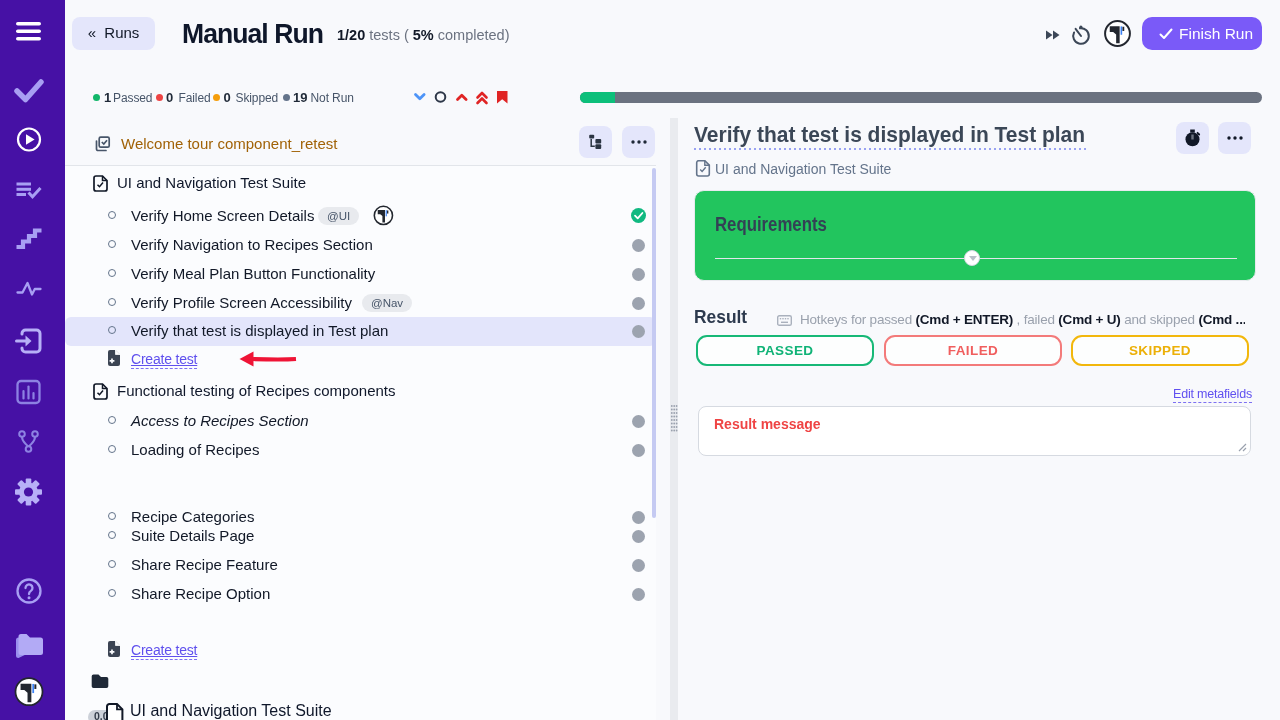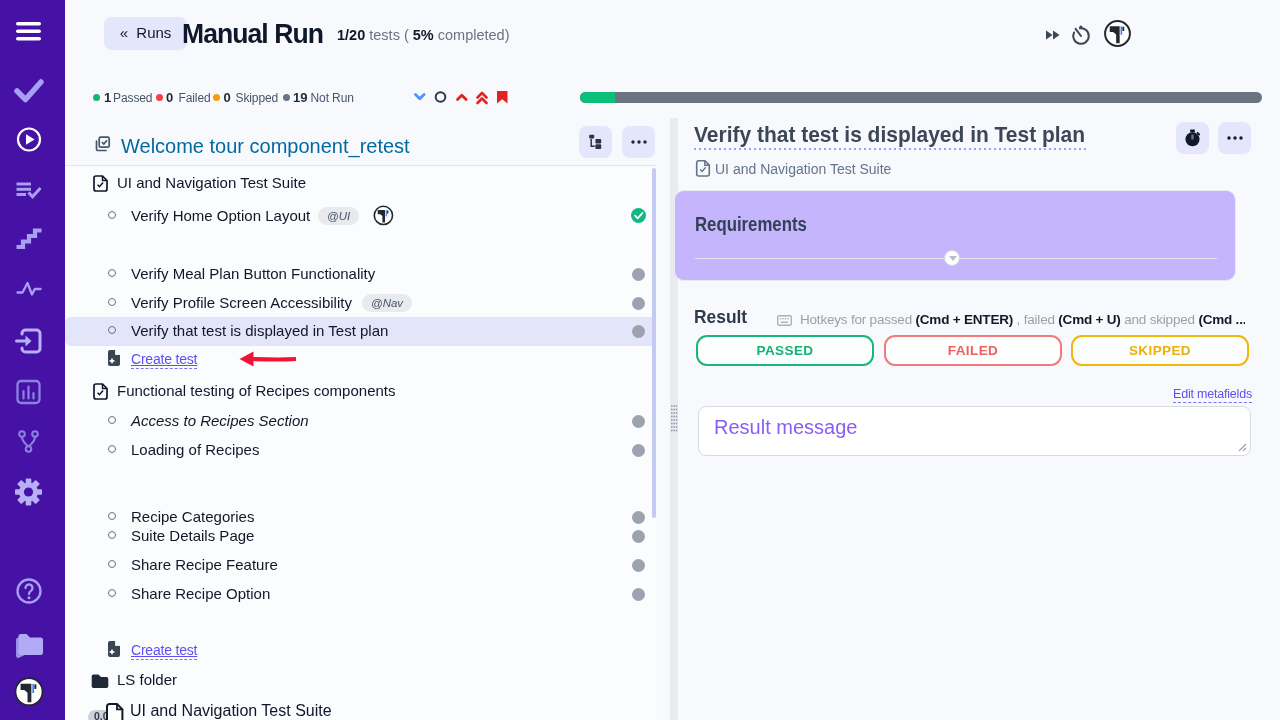--- a/index.html
+++ b/index.html
@@ -3,66 +3,66 @@
 <meta charset="utf-8">
 <style>
 * { margin:0; padding:0; box-sizing:border-box; }
 html,body { width:1280px; height:720px; overflow:hidden; font-family:"Liberation Sans", sans-serif; background:#f8f9fc; }
 .abs { position:absolute; }
 #app { position:relative; width:1280px; height:720px; }
 
 #sidebar { position:absolute; left:0; top:0; width:65px; height:720px; background:#4611a5; }
 
 
-.runs-btn { left:104px; top:17px; width:83px; height:33px; background:#e4e6fb; border-radius:8px; color:#111827; font-size:15px; line-height:32px; text-align:center; }
+.runs-btn { left:72px; top:17px; width:83px; height:33px; background:#e4e6fb; border-radius:8px; color:#111827; font-size:15px; line-height:32px; text-align:center; }
 .title { left:182px; top:18px; font-size:28px; font-weight:700; color:#0f172a; letter-spacing:-1px; }
 .subtitle { left:337px; top:27px; font-size:14.5px; color:#6b7280; }
 .subtitle b { color:#111827; }
 .finish-btn { left:1142px; top:17px; width:120px; height:33px; background:#7a5af8; border-radius:10px; color:#fff; font-size:15.5px; line-height:33px; }
 
 
 .sdot { position:absolute; top:94px; width:7px; height:7px; border-radius:50%; }
 .snum { position:absolute; top:90px; font-size:13px; font-weight:700; color:#1f2937; }
 .slbl { position:absolute; top:90.5px; font-size:12px; letter-spacing:-0.1px; color:#475569; white-space:nowrap; }
 .pbar { left:580px; top:92px; width:682px; height:11px; border-radius:6px; background:#6b7280; overflow:hidden; }
 .pbar .fill { position:absolute; left:0; top:0; width:35px; height:11px; background:#0cbf7a; }
 
 
-.panel-title { left:121px; top:135px; font-size:20px; color:#0369a1; }
+.panel-title { left:121px; top:135px; font-size:15px; color:#a16207; }
 .sq-btn { width:33px; height:32px; background:#e4e6fb; border-radius:8px; display:flex; align-items:center; justify-content:center; }
 #tree { position:absolute; left:65px; top:165px; width:591px; height:555px; background:#fbfcfe; border-top:1px solid #e2e5ea; }
 .row { position:absolute; left:0; width:591px; height:29px; }
 .row .circ { position:absolute; left:43px; top:9px; width:8px; height:8px; border:1.5px solid #64748b; border-radius:50%; }
 .row .txt { position:absolute; left:66px; top:5px; font-size:15px; color:#111827; }
 .row .rdot { position:absolute; left:567px; top:8px; width:13px; height:13px; border-radius:50%; background:#9ca3af; }
 .suite-txt { position:absolute; left:52px; top:3px; font-size:15px; color:#0f172a; }
-.pill { position:absolute; top:5px; height:18px; background:#e8eaee; border-radius:10px; font-size:11.5px; color:#475569; line-height:18px; padding:0 9px;font-style:italic; }
+.pill { position:absolute; top:5px; height:18px; background:#e8eaee; border-radius:10px; font-size:11.5px; color:#475569; line-height:18px; padding:0 9px; }
 .sel { background:#e3e5fb; border-radius:6px; }
 .create { position:absolute; left:66px; top:5px; font-size:14px; letter-spacing:-0.2px; color:#5f50ee; text-decoration:underline; border-bottom:1.5px dashed #7d70f2; padding-bottom:1px;}
 #scrollthumb { left:652px; top:168px; width:4px; height:350px; background:#c5caf2; border-radius:2px; }
 
 
 #divider { left:670px; top:118px; width:8px; height:602px; background:#e9ebef; }
 
 
 .rtitle { left:694px; top:122px; font-size:22px; font-weight:700; color:#3b4757; }
 .rtitle-u { left:694px; top:148px; width:393px; height:2px; background-image:repeating-linear-gradient(to right,#98a2f2 0 2px, transparent 2px 5px); }
 .rsub { left:715px; top:161px; font-size:14px; color:#64748b; }
-.card { left:674px; top:190px; width:562px; height:91px; background:#c4b5fd; border:1px solid #e8eaee; border-radius:10px; }
+.card { left:694px; top:190px; width:562px; height:91px; background:#22c55e; border:1px solid #e8eaee; border-radius:10px; }
 .req { left:20px; top:22px; font-size:19.5px; font-weight:700; color:#334155; position:absolute; transform:scaleX(0.86); transform-origin:left; }
 .cardline { position:absolute; left:20px; top:67px; width:522px; height:1px; background:#e2e6ec; }
 .cardcirc { position:absolute; left:269px; top:59px; width:16px; height:16px; border:1.5px solid #d2d7df; border-radius:50%; background:#fff; }
 .cardcirc .tri { position:absolute; left:3.5px; top:5px; width:0; height:0; border-left:4.5px solid transparent; border-right:4.5px solid transparent; border-top:5px solid #b9bfc9; }
 .result-h { left:694px; top:306px; font-size:18.5px; font-weight:700; color:#2d3a4e; transform:scaleX(0.94); transform-origin:left; }
 .hotkeys { left:800px; top:312px; font-size:13.5px; letter-spacing:-0.2px; color:#9aa1ad; width:445px; white-space:nowrap; overflow:hidden; }
 .hotkeys b { color:#111827; }
 .stbtn { top:335px; width:178px; height:31px; border-radius:11px; background:#fdfefe; font-size:13.5px; font-weight:600; letter-spacing:0.4px; text-align:center; line-height:27px; }
 .meta { right:28px; top:387px; font-size:12.5px; letter-spacing:-0.2px; color:#6050f0; border-bottom:1.5px dashed #7d70f2; padding-bottom:1px; }
 .tarea { left:698px; top:406px; width:553px; height:50px; background:#fff; border:1px solid #d6dae1; border-radius:8px; }
-.tarea span { position:absolute; left:15px; top:9px; font-size:20px; color:#8b5cf6; }
+.tarea span { position:absolute; left:15px; top:9px; font-size:14px; color:#ef4444;font-weight:bold; }
 </style>
 </head>
 <body>
 <div id="app">
   <div id="sidebar"></div>
   <svg class="abs" style="left:0;top:0" width="65" height="720" viewBox="0 0 65 720">
 
     <rect x="16" y="22" width="25" height="3.6" rx="1.8" fill="#fff"></rect>
     <rect x="16" y="29.5" width="25" height="3.6" rx="1.8" fill="#fff"></rect>
     <rect x="16" y="37" width="25" height="3.6" rx="1.8" fill="#fff"></rect>
@@ -135,20 +135,26 @@
     <path d="M36 9.26 A7.8 7.8 0 1 1 30.05 13.46" stroke="#3c4757" fill="none" stroke-width="2" stroke-linecap="round"></path>
     <path d="M37 17 L31.6 9.8" stroke="#3c4757" stroke-width="2" stroke-linecap="round"></path>
     <circle cx="36.9" cy="8.2" r="1.6" fill="#3c4757"></circle>
     <g transform="translate(60,1) scale(0.9)">
       <circle cx="15" cy="15" r="13.8" fill="#fff" stroke="#23272f" stroke-width="2.2"></circle>
       <polygon points="6.4,7 17.4,7 17.4,25.8 13.5,25.8 13.5,16 10.2,13.3 6.4,13.3" fill="#23272f"></polygon>
       <rect x="18.4" y="7.1" width="1.8" height="9.3" fill="#3b82f6"></rect>
       <rect x="20.5" y="7.5" width="2" height="4.7" fill="#23272f"></rect>
     </g>
   </svg>
+  <div class="abs finish-btn">
+    <svg class="abs" style="left:17px; top:10px;" width="14" height="14" viewBox="0 0 14 14">
+        <path d="M1.5 7.5 L5 11 L12.5 2.5" stroke="#fff" stroke-width="2" fill="none" stroke-linecap="round" stroke-linejoin="round"></path>
+      </svg>
+    <span style="position:absolute; left:37px; top:0; line-height:34px;">Finish Run</span>
+  </div>
 
   <div class="abs" style="left:0; top:0;">
     <span class="sdot" style="left:92.5px; background:#12b76a"></span>
       <span class="snum" style="left:104px;">1</span>
       <span class="slbl" style="left:113px;">Passed</span>
     <span class="sdot" style="left:155.5px; background:#ee4444"></span>
       <span class="snum" style="left:166px;">0</span>
       <span class="slbl" style="left:178.5px;">Failed</span>
     <span class="sdot" style="left:212.5px; background:#f59e0b"></span>
       <span class="snum" style="left:223.5px;">0</span>
@@ -190,22 +196,27 @@
         <circle cx="14" cy="2" r="1.7" fill="#1f2937"></circle>
       </svg>
   </div>
 
   <div id="tree">
     <div class="row" style="top:5px;">
         <span class="suite-txt">UI and Navigation Test Suite</span>
       </div>
     <div class="row" style="top:36px;">
         <span class="circ"></span>
-        <span class="txt">Verify Home Option Layout</span>
+        <span class="txt">Verify Home Screen Details</span>
         <span class="pill" style="left:253px;">@UI</span>
+      </div>
+    <div class="row" style="top:65px;">
+        <span class="circ"></span>
+        <span class="txt">Verify Navigation to Recipes Section</span>
+        <span class="rdot"></span>
       </div>
     <div class="row" style="top:94px;padding-left:24px;">
         <span class="circ"></span>
         <span class="txt">Verify Meal Plan Button Functionality</span>
         <span class="rdot"></span>
       </div>
     <div class="row" style="top:123px;">
         <span class="circ"></span>
         <span class="txt">Verify Profile Screen Accessibility</span>
         <span class="pill" style="left:297px;">@Nav</span>
@@ -247,23 +258,20 @@
         <span class="txt">Share Recipe Feature</span>
         <span class="rdot"></span>
       </div>
     <div class="row" style="top:414px;">
         <span class="circ"></span>
         <span class="txt">Share Recipe Option</span>
         <span class="rdot"></span>
       </div>
     <div class="row" style="top:471px;">
         <span class="create">Create test</span>
-      </div>
-    <div class="row" style="top:502px;">
-        <span class="suite-txt" style="left:52px;">LS folder</span>
       </div>
   </div>
 
   <svg class="abs" style="left:65px; top:165px;" width="591" height="555" viewBox="0 0 591 555">
 
     <g id="suitedoc" transform="translate(28,11)">
       <path d="M1 2 a2 2 0 0 1 2-2 H9.5 L14 4.5 V13 a2 2 0 0 1 -2 2 H3 a2 2 0 0 1 -2 -2 Z" fill="none" stroke="#111827" stroke-width="1.7"></path>
       <path d="M9.5 0 V4.5 H14" fill="none" stroke="#111827" stroke-width="1.5"></path>
       <path d="M4.5 8.7 L6.5 10.7 L10 6.6" stroke="#111827" stroke-width="1.5" fill="none"></path>
     </g>

